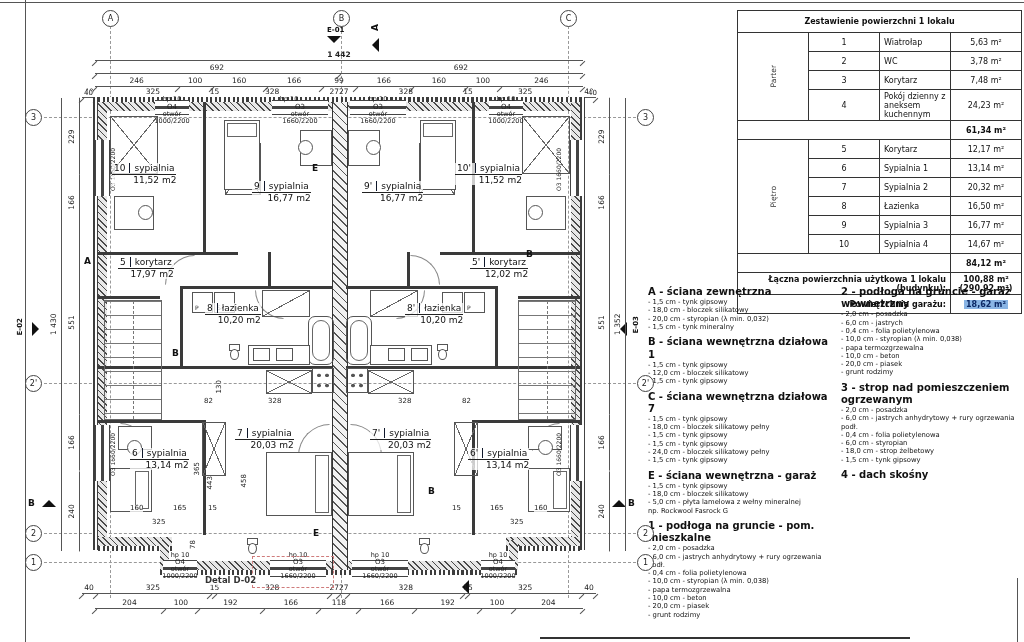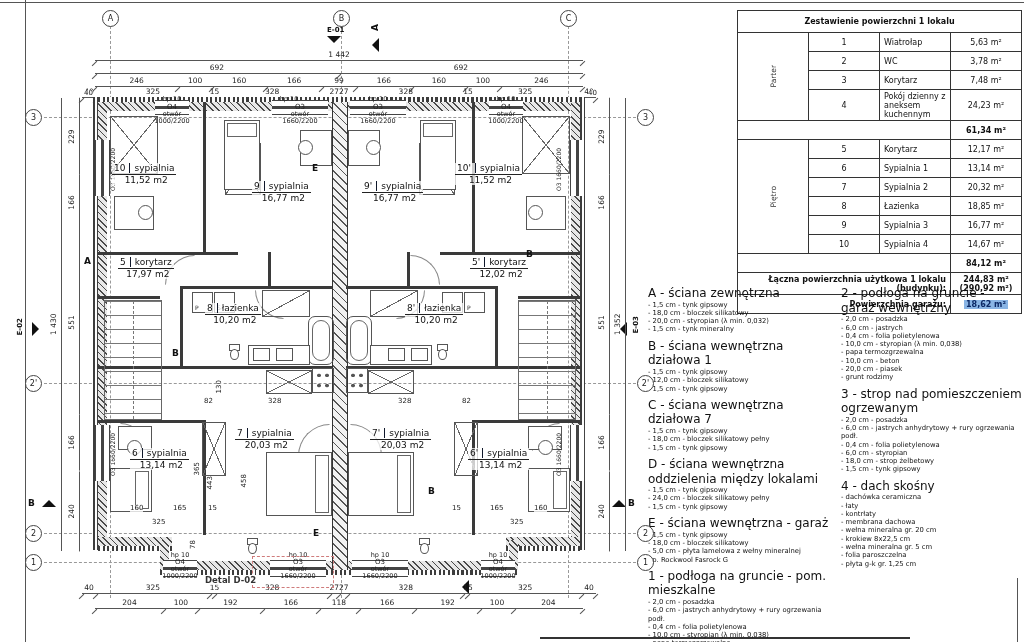--- a/index.html
+++ b/index.html
@@ -26,21 +26,21 @@
   .axc{position:absolute;width:15px;height:15px;border:1px solid #444;border-radius:50%;
        font-size:8px;line-height:15px;text-align:center;background:#fff;z-index:6}
   .axv{position:absolute;border-left:1px dashed #999}
   .axh{position:absolute;border-top:1px dashed #999}
   .tri{position:absolute;width:0;height:0;border:7px solid transparent}
   .mlbl{position:absolute;font-size:7px;font-weight:bold;color:#111}
   .vert{writing-mode:vertical-rl;transform:rotate(180deg)}
   .room{position:absolute;text-align:center;font-size:9px;color:#111;z-index:5}
   .rl{display:inline-flex;gap:4px;border-bottom:1px solid #222;padding:0 2px 1px;background:rgba(255,255,255,.75)}
   .rname{border-left:1px solid #0f172a;padding-left:4px}
-  .rarea{text-align:center;padding-left:4px;background:rgba(255,255,255,.75)}
+  .rarea{text-align:right;padding-left:4px;background:rgba(255,255,255,.75)}
   .wl{position:absolute;font-size:9px;font-weight:bold;color:#111;z-index:5}
   .idim{position:absolute;font-size:7px;color:#222;background:rgba(255,255,255,.8);line-height:1;z-index:4}
   .hp{position:absolute;font-size:6.5px;color:#222;width:34px;text-align:center;z-index:4}
   .wlabel{position:absolute;width:58px;text-align:center;font-size:6.5px;line-height:1.05;color:#222;z-index:4}
   .wlabel .wcode{font-size:7px}
   .wside{position:absolute;writing-mode:vertical-rl;transform:rotate(180deg);font-size:6px;color:#222;line-height:1.05;z-index:4;text-align:center}
   .arc{position:absolute;border:1px solid #888;border-color:#888 transparent transparent #888;border-radius:100% 0 0 0}
   .xbox{position:absolute;border:1px solid #555;background:
         linear-gradient(to top right,transparent calc(50% - .5px),#666 calc(50% - .5px) calc(50% + .5px),transparent calc(50% + .5px)),
         linear-gradient(to bottom right,transparent calc(50% - .5px),#666 calc(50% - .5px) calc(50% + .5px),transparent calc(50% + .5px))}
@@ -74,21 +74,21 @@
   #areatable td.tt{font-weight:bold;text-align:center;height:18px}
   #areatable td.no{text-align:center;width:24px}
   #areatable td.grp{width:13px;padding:0}
   #areatable td.val{width:78px;text-align:center}
   #areatable td.b{font-weight:bold}
   #areatable td.rt{text-align:right;font-weight:bold}
   .vtext{writing-mode:vertical-rl;transform:rotate(180deg);margin:0 auto;font-size:7.5px;color:#333;text-align:center}
   .hl{background:#8ab5e5;color:#0d2a66;font-weight:bold;padding:0 2px}
   
   .legcol{position:absolute;top:286px;font-size:6.8px;line-height:1.22;color:#111}
-  .lhead{font-weight:normal;font-size:12px;margin-top:5px}
+  .lhead{font-weight:bold;font-size:10px;margin-top:5px}
   .lbody{white-space:pre-line}
   .lsec:first-child .lhead{margin-top:0}
 </style>
 </head>
 <body>
 
 <div id="sheet">
 
   <div class="ln" style="left:0;top:2px;width:1024px;height:1px"></div>
   <div class="ln" style="left:25px;top:0;width:1px;height:642px"></div>
@@ -123,21 +123,21 @@
   <div class="tri" style="left:32px;top:322px;border-left-color:#111;border-right:none"></div>
   <div class="tri" style="left:620px;top:322px;border-right-color:#111;border-left:none"></div>
   <div class="mlbl vert" style="left:632px;top:316px">E-03</div>
   <div class="mlbl" style="left:28px;top:498px;font-size:9px">B</div>
   <div class="tri" style="left:42px;top:500px;border-bottom-color:#111;border-top:none"></div>
   <div class="tri" style="left:612px;top:500px;border-bottom-color:#111;border-top:none"></div>
   <div class="mlbl" style="left:628px;top:498px;font-size:9px">B</div>
   <div class="tri" style="left:462px;top:580px;border-right-color:#111;border-left:none"></div>
 
   <div class="dimrow" style="left:95px;top:50px;width:488px;height:11px">
-    <span class="dc" style="flex-grow: 1442;">1 442</span>
+    <span class="dc" style="flex-grow: 1442; font-weight: bold;">1 442</span>
   </div>
   <div class="dimrow" style="left:95px;top:63px;width:488px;height:11px">
       <span class="dc" style="flex-grow: 692;">692</span>
       <span class="dc" style="flex-grow: 692;">692</span>
     </div>
   <div class="dimrow" style="left:95px;top:76px;width:488px;height:11px">
       <span class="dc" style="flex-grow: 246;">246</span>
       <span class="dc" style="flex-grow: 100;">100</span>
       <span class="dc" style="flex-grow: 160;">160</span>
       <span class="dc" style="flex-grow: 166;">166</span>
@@ -551,39 +551,39 @@
           <td class="val">13,14 m²</td>
         </tr>
     <tr>
           <td class="no">7</td>
           <td>Sypialnia 2</td>
           <td class="val">20,32 m²</td>
         </tr>
     <tr>
           <td class="no">8</td>
           <td>Łazienka</td>
-          <td class="val">18,85 m²</td>
+          <td class="val">16,50 m²</td>
         </tr>
     <tr>
           <td class="no">9</td>
           <td>Sypialnia 3</td>
           <td class="val">16,77 m²</td>
         </tr>
     <tr>
           <td class="no">10</td>
           <td>Sypialnia 4</td>
           <td class="val">14,67 m²</td>
         </tr>
     <tr>
           <td colspan="3"></td>
           <td class="val b">84,12 m²</td>
         </tr>
     <tr>
       <td class="rt" colspan="3">Łączna powierzchnia użytkowa 1 lokalu (budynku):</td>
-      <td class="val b"><span>244,83 m²</span><br><span>(290,92 m²)</span></td>
+      <td class="val b"><span>100,88 m²</span><br><span>(290,92 m²)</span></td>
     </tr>
     <tr>
       <td class="rt" colspan="3">Powierzchnia garażu:</td>
       <td class="val"><span class="hl">18,62 m²</span></td>
     </tr>
   </tbody>
     </table>
 
   <div class="legcol" style="left:648px;width:190px">
       <div class="lsec">
@@ -599,21 +599,20 @@
 - 12,0 cm - bloczek silikatowy
 - 1,5 cm - tynk gipsowy</div>
     </div>
       <div class="lsec">
       <div class="lhead">C - ściana wewnętrzna działowa 7</div>
       <div class="lbody">- 1,5 cm - tynk gipsowy
 - 18,0 cm - bloczek silikatowy pełny
 - 1,5 cm - tynk gipsowy</div>
     </div>
       <div class="lsec">
-      <div class="lhead">D - ściana wewnętrzna oddzielenia między lokalami</div>
       <div class="lbody">- 1,5 cm - tynk gipsowy
 - 24,0 cm - bloczek silikatowy pełny
 - 1,5 cm - tynk gipsowy</div>
     </div>
       <div class="lsec">
       <div class="lhead">E - ściana wewnętrzna - garaż</div>
       <div class="lbody">- 1,5 cm - tynk gipsowy
 - 18,0 cm - bloczek silikatowy
 - 5,0 cm - płyta lamelowa z wełny mineralnej
         np. Rockwool Fasrock G</div>
@@ -646,25 +645,16 @@
       <div class="lhead">3 - strop nad pomieszczeniem ogrzewanym</div>
       <div class="lbody">- 2,0 cm - posadzka
 - 6,0 cm - jastrych anhydrytowy + rury ogrzewania podł.
 - 0,4 cm - folia polietylenowa
 - 6,0 cm - styropian
 - 18,0 cm - strop żelbetowy
 - 1,5 cm - tynk gipsowy</div>
     </div>
       <div class="lsec">
       <div class="lhead">4 - dach skośny</div>
-      <div class="lbody">- dachówka ceramiczna
-- łaty
-- kontrłaty
-- membrana dachowa
-- wełna mineralna gr. 20 cm
-- krokiew 8x22,5 cm
-- wełna mineralna gr. 5 cm
-- folia paroszczelna
-- płyta g-k gr. 1,25 cm</div>
     </div>
     </div>
 
 </div>
 
 </body></html>

